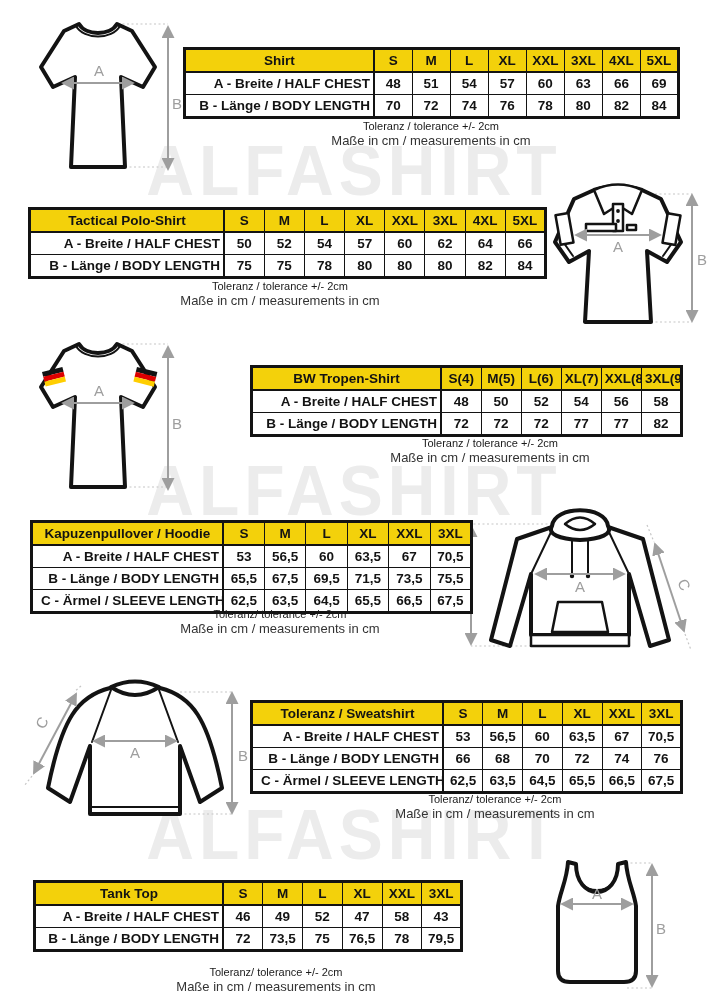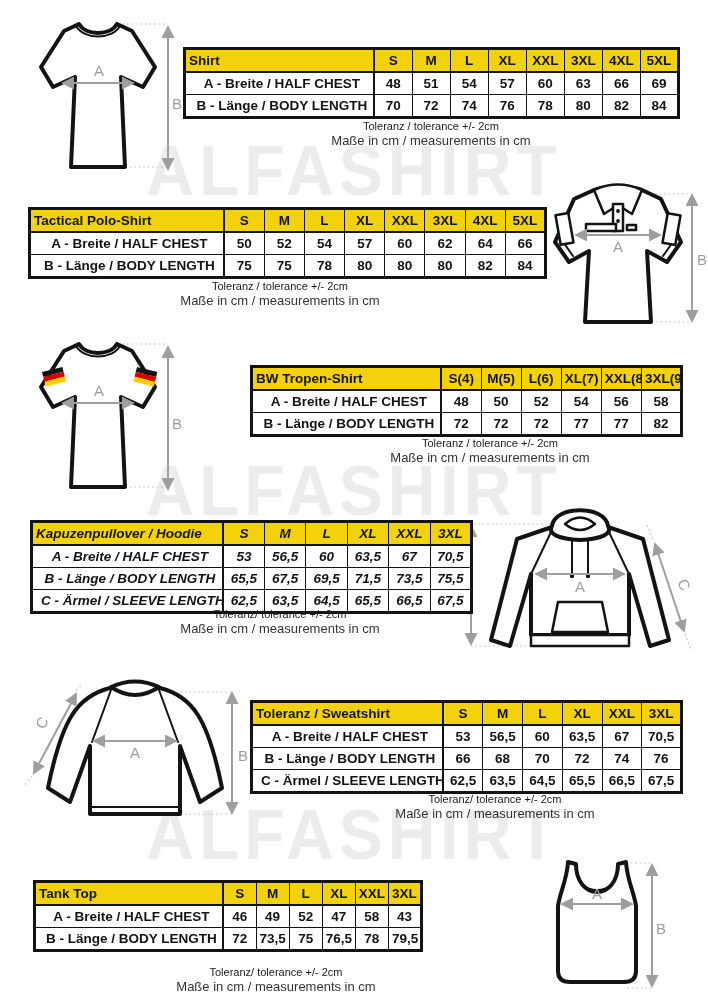--- a/index.html
+++ b/index.html
@@ -6,23 +6,23 @@
   .page{position:relative;width:708px;height:1000px;background:#fff;overflow:hidden;
         font-family:"Liberation Sans",sans-serif;color:#131313;}
   .watermark{position:absolute;left:50%;transform:translateX(-50%) scaleY(1.06);
         font-weight:bold;font-size:66px;letter-spacing:5px;color:#ececec;
         white-space:nowrap;z-index:0;line-height:1;}
   table.size{position:absolute;border-collapse:collapse;table-layout:fixed;background:#fff;
         z-index:2;border:3px solid #131313;}
   table.size th,table.size td{border:1.5px solid #131313;font-weight:bold;font-size:13.5px;
         padding:1px 3px;height:19px;line-height:1.15;white-space:nowrap;overflow:hidden;}
   table.size thead th{background:var(--yellow);text-align:center;border-bottom:2.5px solid #131313;}
-  table.size th.title{text-align:left;}
+  table.size th.title{text-align:center;}
   table.size td{text-align:center;}
-  table.size td.lbl{text-align:center;padding-left:8px;border-right:2px solid #131313;}
+  table.size td.lbl{text-align:right;padding-left:8px;border-right:2px solid #131313;}
   table.size th.title{border-right:2px solid #131313;}
   .t1 .title{width:181px}.t2 .title{width:186px}.t3 .title{width:181px}
   .t4 .title{width:183px}.t5 .title{width:183px}.t6 .title{width:180px}
   .tol{position:absolute;width:300px;text-align:center;z-index:2;}
   .tol .t1l{font-size:11px;color:#1a1a1a;text-align:center;}
   .tol .t2l{font-size:13px;color:#333;margin-top:1px;}
   svg.diag{position:absolute;z-index:1;overflow:visible;}
   .g{fill:#fff;stroke:#131313;stroke-width:4;stroke-linejoin:round;stroke-linecap:round;}
   .g2{fill:none;stroke:#131313;stroke-width:2;stroke-linejoin:round;stroke-linecap:round;}
   .g3{fill:#fff;stroke:#131313;stroke-width:2.5;stroke-linejoin:round;}
@@ -211,21 +211,21 @@
           <td>77</td>
           <td>82</td>
         </tr>
       </tbody>
     </table>
   <div class="tol" style="left:340px;top:437px">
     <div class="t1l">Toleranz / tolerance +/- 2cm</div>
     <div class="t2l">Maße in cm / measurements in cm</div>
   </div>
 
-  <table class="size t4" style="left:30px;top:520px;width:443px;font-style:italic;">
+  <table class="size t4" style="left:30px;top:520px;width:443px;">
       <thead>
         <tr>
           <th class="title">Kapuzenpullover / Hoodie</th>
           <th>S</th>
           <th>M</th>
           <th>L</th>
           <th>XL</th>
           <th>XXL</th>
           <th>3XL</th>
         </tr>
@@ -336,21 +336,21 @@
           <td>66,5</td>
           <td>67,5</td>
         </tr>
       </tbody>
     </table>
   <div class="tol" style="left:345px;top:793px">
     <div class="t1l">Toleranz/ tolerance +/- 2cm</div>
     <div class="t2l">Maße in cm / measurements in cm</div>
   </div>
 
-  <table class="size t6" style="left:33px;top:880px;width:390px;">
+  <table class="size t6" style="left:33px;top:880px;width:430px;">
       <thead>
         <tr>
           <th class="title">Tank Top</th>
           <th>S</th>
           <th>M</th>
           <th>L</th>
           <th>XL</th>
           <th>XXL</th>
           <th>3XL</th>
         </tr>

